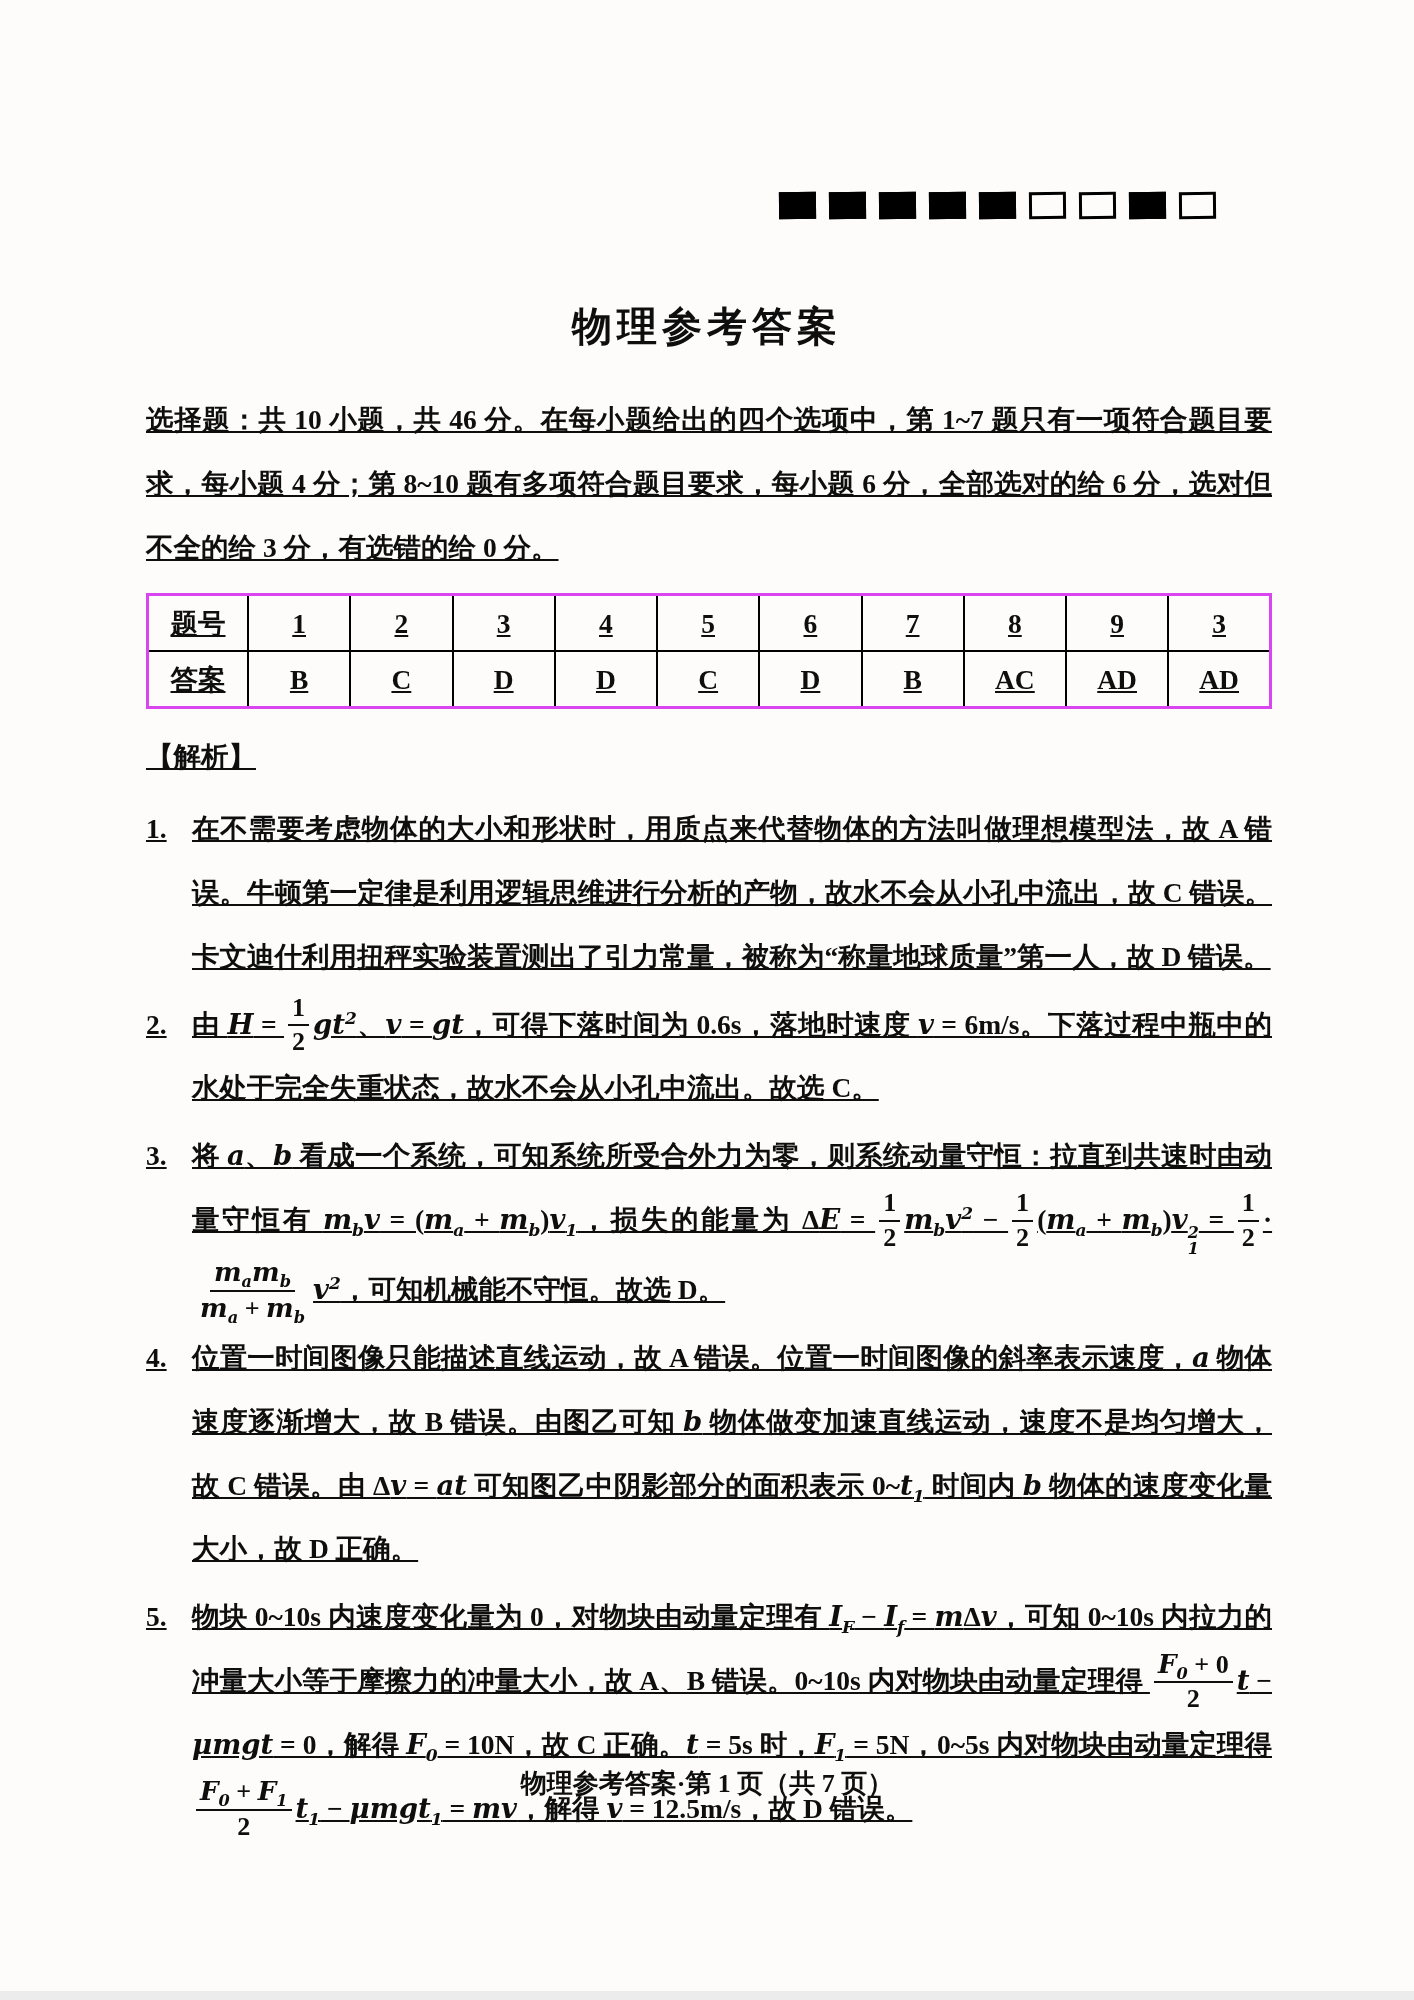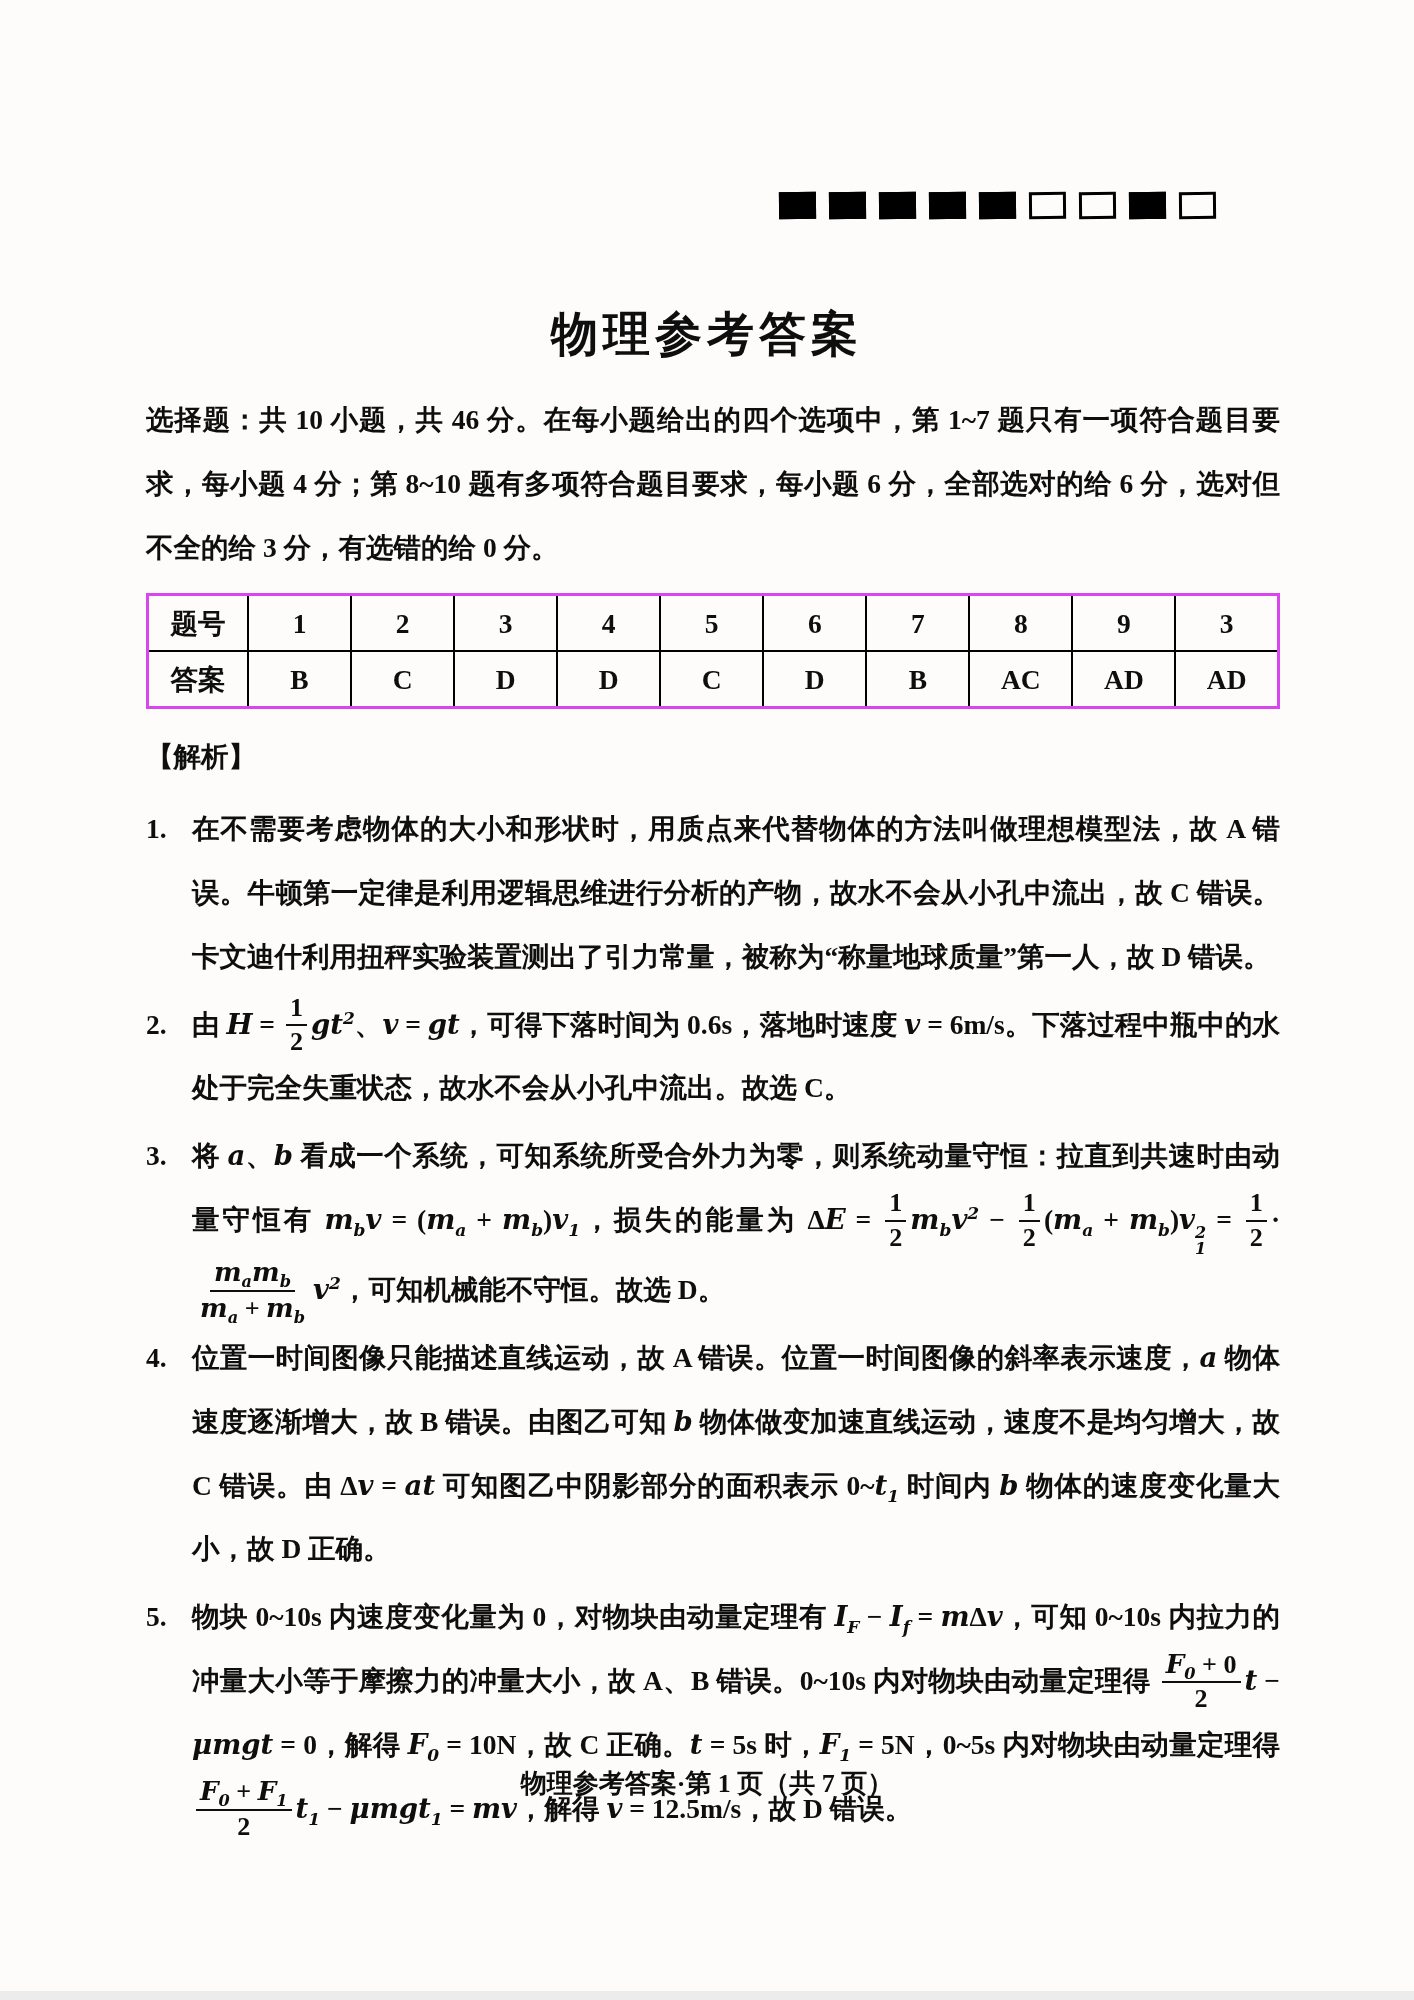--- a/index.html
+++ b/index.html
@@ -17,30 +17,31 @@
   .marks{
     position:absolute;top:192px;right:198px;
     display:flex;gap:13px;
   }
   .mark{width:37px;height:27px;background:#000;border:3px solid #000;box-sizing:border-box;transform:rotate(-0.6deg);}
   .mark.outline{background:transparent;}
 
   .title{
     position:absolute;top:272px;left:0;right:0;
     text-align:center;
-    font-size:47px;font-weight:bold;
+    font-size:40px;font-weight:bold;
     letter-spacing:5px;
     font-family:"Liberation Serif","DejaVu Serif",serif;
   }
 
   .content{
-    position:absolute;top:388px;left:146px;right:134px;
+    position:absolute;top:388px;left:146px;right:142px;
     font-size:27.5px;font-weight:bold;
     line-height:2.32;
     text-align:justify;
+    text-decoration:underline;
   }
 
   .intro{margin:0 0 14px 0;}
 
   table.answers{
     width:100%;
     border-collapse:collapse;
     border:3px solid #d946ef;
     table-layout:fixed;
     margin:6px 0 16px 0;

